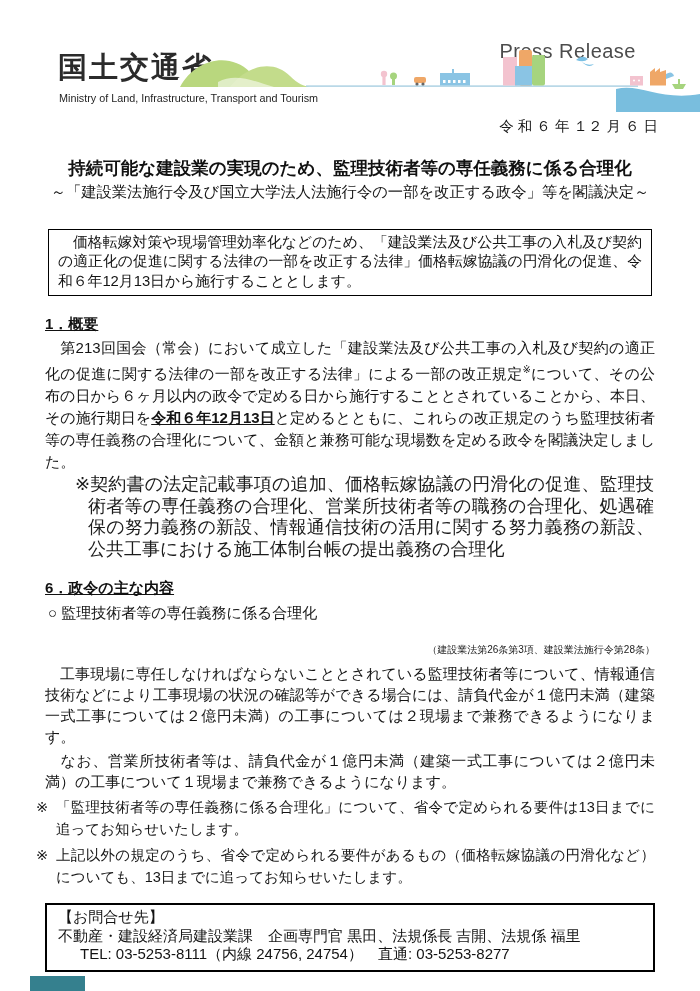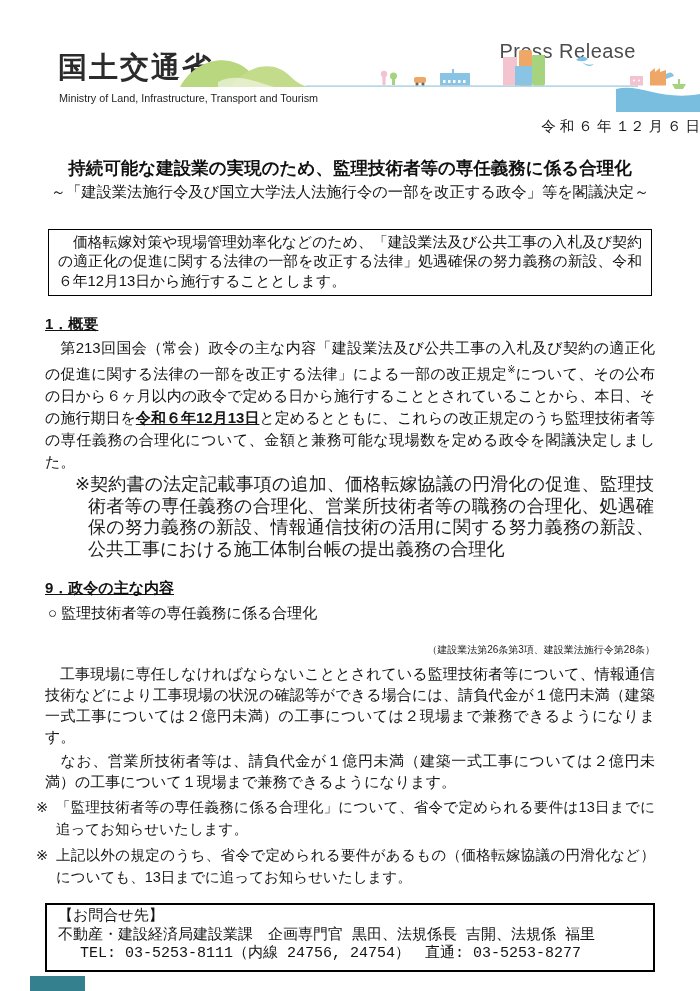--- a/index.html
+++ b/index.html
@@ -18,21 +18,21 @@
   .logo-en {
     position:absolute; left:59px; top:92px;
     font-size:10.8px; color:#1f1f1f;
   }
   .press-release {
     position:absolute; right:64px; top:40px;
     font-size:20px; color:#4c4c4c; letter-spacing:0.5px;
   }
   .illustration { position:absolute; left:178px; top:44px; width:522px; height:68px; }
   
-  .dateblock { margin-top:6px; text-align:right; 
+  .dateblock { margin-top:6px; text-align:right; padding-right:42px;
     font-size:14.5px; line-height:17.5px; color:#1a1a1a; }
   
   .title { margin-top:20px; text-align:center; font-size:17.5px; font-weight:bold; color:#111; }
   .subtitle { margin-top:2px; text-align:center; font-size:15.3px; color:#161616; }
   
   .summary-box {
     margin:26px 48px 0 48px; border:1.6px solid #000;
     padding:3px 9px 4px 9px; font-size:14.8px; line-height:19.5px;
     text-align:justify; color:#131313;
   }
@@ -53,21 +53,21 @@
   }
   .circle-item { margin:4px 45px 16px 48px; font-size:15px; line-height:22px; color:#141414; }
   .law-ref { margin:0 45px 0 0; text-align:right; font-size:10px; line-height:20px; color:#1b1b1b; }
   .p2 { line-height:21px; }
   .star-note { display:flex; margin:5px 45px 0 36px; font-size:14.5px; line-height:21.5px; color:#161616; }
   .star-note .marker { width:20px; flex:0 0 20px; }
   .star-note .txt { flex:1; text-align:justify; }
   
   .contact-box {
     margin:15px 45px 0 45px; border:2px solid #000;
-    padding:3px 11px 6px 11px; font-size:15px; line-height:18.5px; color:#131313;font-family:Liberation Mono, monospace;
+    padding:3px 11px 6px 11px; font-size:15px; line-height:18.5px; color:#131313;
   }
   .contact-box .tel { padding-left:22px; }
   
   .corner-mark { position:absolute; left:30px; top:976px; width:55px; height:15px; background:#35808e; }
 </style>
 </head>
 <body>
 
 <div class="header">
   <div class="logo-jp">国土交通省</div>
@@ -118,27 +118,27 @@
   </svg>
 </div>
 
 <div class="dateblock">
   <div>令 和 ６ 年 １２ 月 ６ 日</div>
 </div>
 
 <div class="title">持続可能な建設業の実現のため、監理技術者等の専任義務に係る合理化</div>
 <div class="subtitle">～「建設業法施行令及び国立大学法人法施行令の一部を改正する政令」等を閣議決定～</div>
 
-<div class="summary-box">　価格転嫁対策や現場管理効率化などのため、「建設業法及び公共工事の入札及び契約の適正化の促進に関する法律の一部を改正する法律」処遇確保の努力義務の新設、令和６年12月13日から施行することとします。</div>
+<div class="summary-box">　価格転嫁対策や現場管理効率化などのため、「建設業法及び公共工事の入札及び契約の適正化の促進に関する法律の一部を改正する法律」価格転嫁協議の円滑化の促進、令和６年12月13日から施行することとします。</div>
 
 <div class="sec-heading">1．概要</div>
-<div class="body-par"><span>　第213回国会（常会）政令の主な内容「建設業法及び公共工事の入札及び契約の適正化の促進に関する法律の一部を改正する法律」による一部の改正規定</span><span class="supmark">※</span><span>について、その公布の日から６ヶ月以内の政令で定める日から施行することとされていることから、本日、その施行期日を</span><span class="emph">令和６年12月13日</span><span>と定めるとともに、これらの改正規定のうち監理技術者等の専任義務の合理化について、金額と兼務可能な現場数を定める政令を閣議決定しました。</span></div>
+<div class="body-par"><span>　第213回国会（常会）において成立した「建設業法及び公共工事の入札及び契約の適正化の促進に関する法律の一部を改正する法律」による一部の改正規定</span><span class="supmark">※</span><span>について、その公布の日から６ヶ月以内の政令で定める日から施行することとされていることから、本日、その施行期日を</span><span class="emph">令和６年12月13日</span><span>と定めるとともに、これらの改正規定のうち監理技術者等の専任義務の合理化について、金額と兼務可能な現場数を定める政令を閣議決定しました。</span></div>
 <div class="note-small">※契約書の法定記載事項の追加、価格転嫁協議の円滑化の促進、監理技術者等の専任義務の合理化、営業所技術者等の職務の合理化、処遇確保の努力義務の新設、情報通信技術の活用に関する努力義務の新設、公共工事における施工体制台帳の提出義務の合理化</div>
 
-<div class="sec-heading">9．政令の主な内容</div>
+<div class="sec-heading">6．政令の主な内容</div>
 <div class="circle-item"><span>○</span> <span>監理技術者等の専任義務に係る合理化</span></div>
 <div class="law-ref">（建設業法第26条第3項、建設業法施行令第28条）</div>
 <div class="body-par p2">　工事現場に専任しなければならないこととされている監理技術者等について、情報通信技術などにより工事現場の状況の確認等ができる場合には、請負代金が１億円未満（建築一式工事については２億円未満）の工事については２現場まで兼務できるようになります。</div>
 <div class="body-par p2">　なお、営業所技術者等は、請負代金が１億円未満（建築一式工事については２億円未満）の工事について１現場まで兼務できるようになります。</div>
 
 <div class="star-note">
   <span class="marker">※</span>
   <span class="txt">「監理技術者等の専任義務に係る合理化」について、省令で定められる要件は13日までに追ってお知らせいたします。</span>
 </div>
 <div class="star-note">

